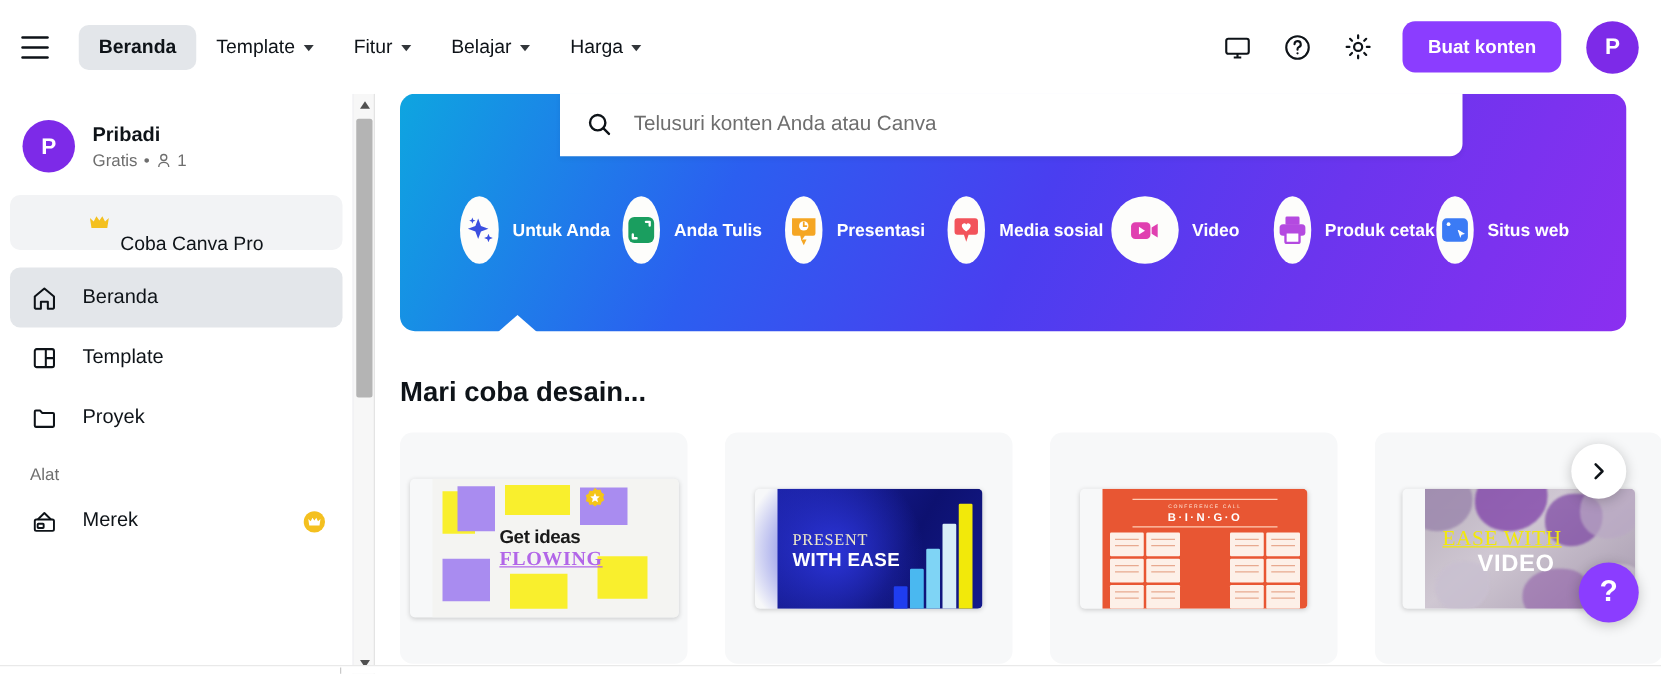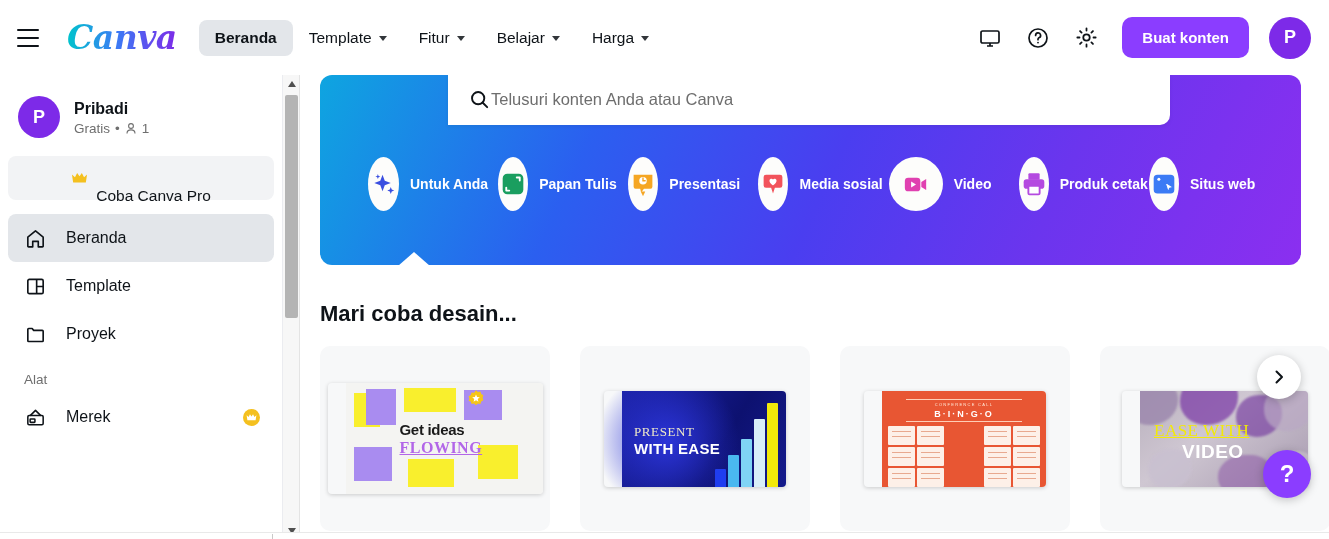--- a/index.html
+++ b/index.html
@@ -128,21 +128,21 @@
     overflow: visible;
   }
   .banner-notch {
     position: absolute; bottom: -1px; left: 78px; width: 0; height: 0;
     border-left: 16px solid transparent; border-right: 16px solid transparent;
     border-bottom: 14px solid #ffffff;
   }
   .searchbar {
     position: absolute; top: -1px; left: 128px; width: 722px; height: 51px;
     background: #fff; border-radius: 0 0 10px 0;
-    display: flex; align-items: center; gap: 0; padding-left: 20px;
+    display: flex; align-items: center; gap: 16px; padding-left: 20px;
     box-shadow: 0 2px 4px rgba(0,0,0,.06);
   }
   .search-input {
     border: none; outline: none; font-size: 16.5px; color: #0e1318;
     width: 620px; background: transparent; font-family: "Liberation Sans", sans-serif;
   }
   .search-input::placeholder { color: #6e6e6e; }
 
   .cats {
     position: absolute; top: 82px; left: 0; width: 981px;
@@ -228,21 +228,20 @@
 <body>
 
 <div id="app">
 
   <div class="header">
     <div class="hamburger">
       <i></i>
         <i></i>
         <i></i>
     </div>
-    <div class="brand">Canva</div>
 
     <div class="nav">
       <div class="nav-item active">
         <span>Beranda</span>
       </div>
       <div class="nav-item">
         <span>Template</span>
         <span class="caret"></span>
       </div>
       <div class="nav-item">
@@ -386,21 +385,21 @@
         </div>
 
         <div class="cat">
           <div class="cat-circle">
             <svg width="30" height="30" viewBox="0 0 32 32">
               <rect x="5" y="5" width="22" height="22" rx="5" fill="#1a9e5f"></rect>
               <path d="M20 9h3.2v3.2" stroke="#fff" stroke-width="2" fill="none" stroke-linecap="round" stroke-linejoin="round"></path>
               <path d="M12 23H8.8v-3.2" stroke="#fff" stroke-width="2" fill="none" stroke-linecap="round" stroke-linejoin="round"></path>
             </svg>
           </div>
-          <div class="cat-label">Papan Tulis</div>
+          <div class="cat-label">Anda Tulis</div>
         </div>
 
         <div class="cat">
           <div class="cat-circle">
             <svg width="30" height="30" viewBox="0 0 32 32">
               <path d="M6 6h20v13a2 2 0 0 1-2 2h-7l-3 4-1-4H8a2 2 0 0 1-2-2z" fill="#f5a623"></path>
               <circle cx="16" cy="12.5" r="4" fill="#fff"></circle>
               <path d="M16 9.6v3h2.3" stroke="#f5a623" stroke-width="1.5" fill="none" stroke-linecap="round"></path>
               <path d="M13.6 24l2.4 5 2.4-5z" fill="#f5a623"></path>
             </svg>

